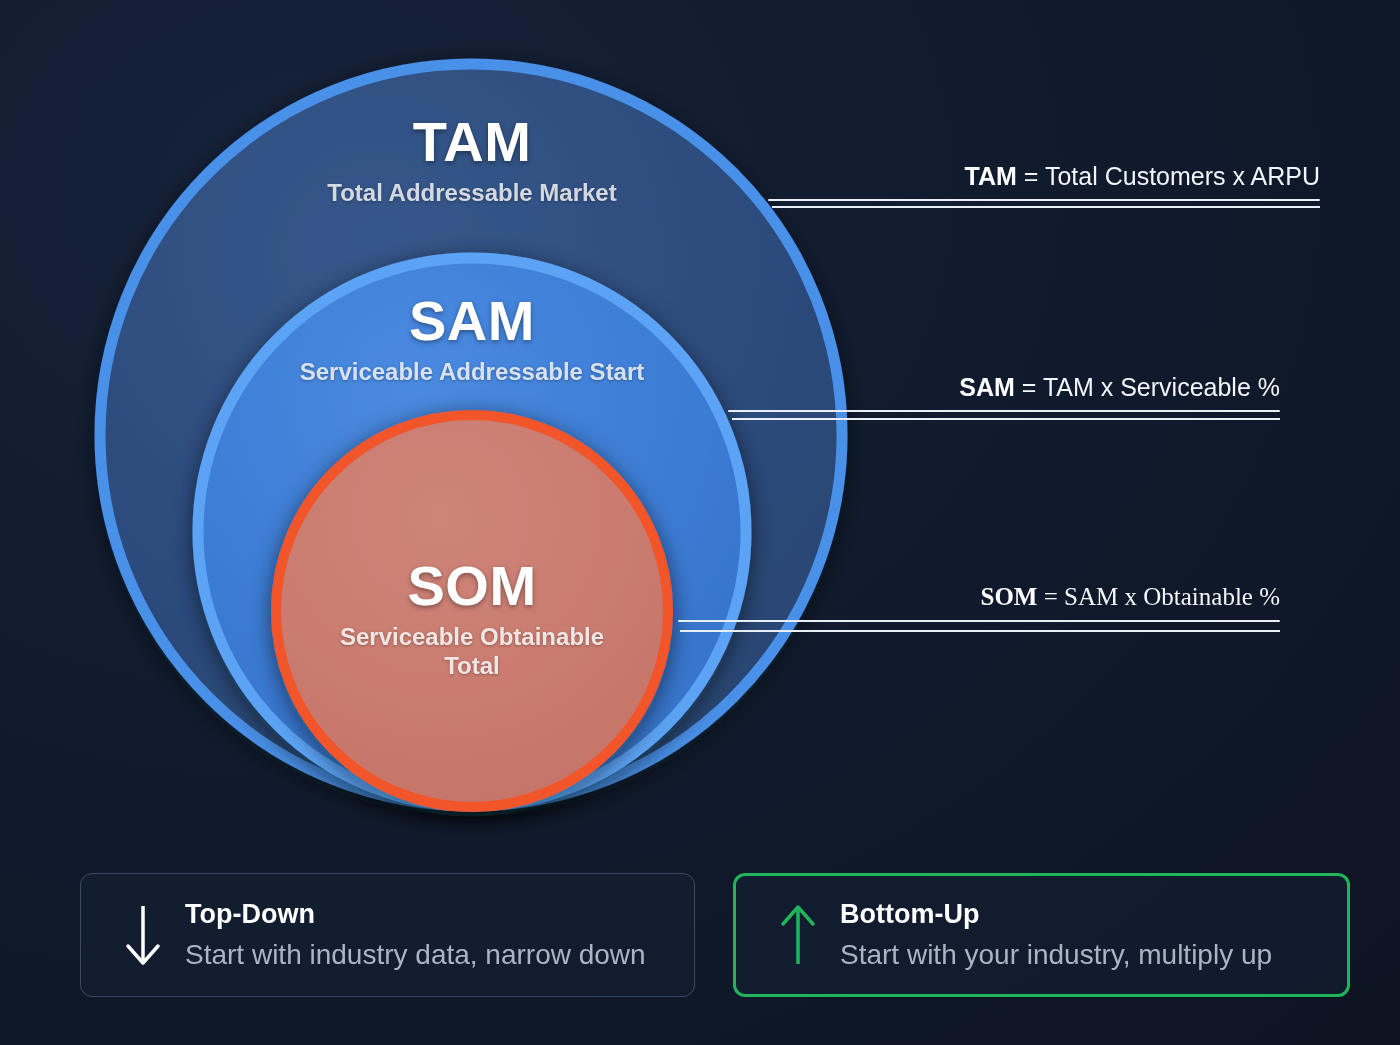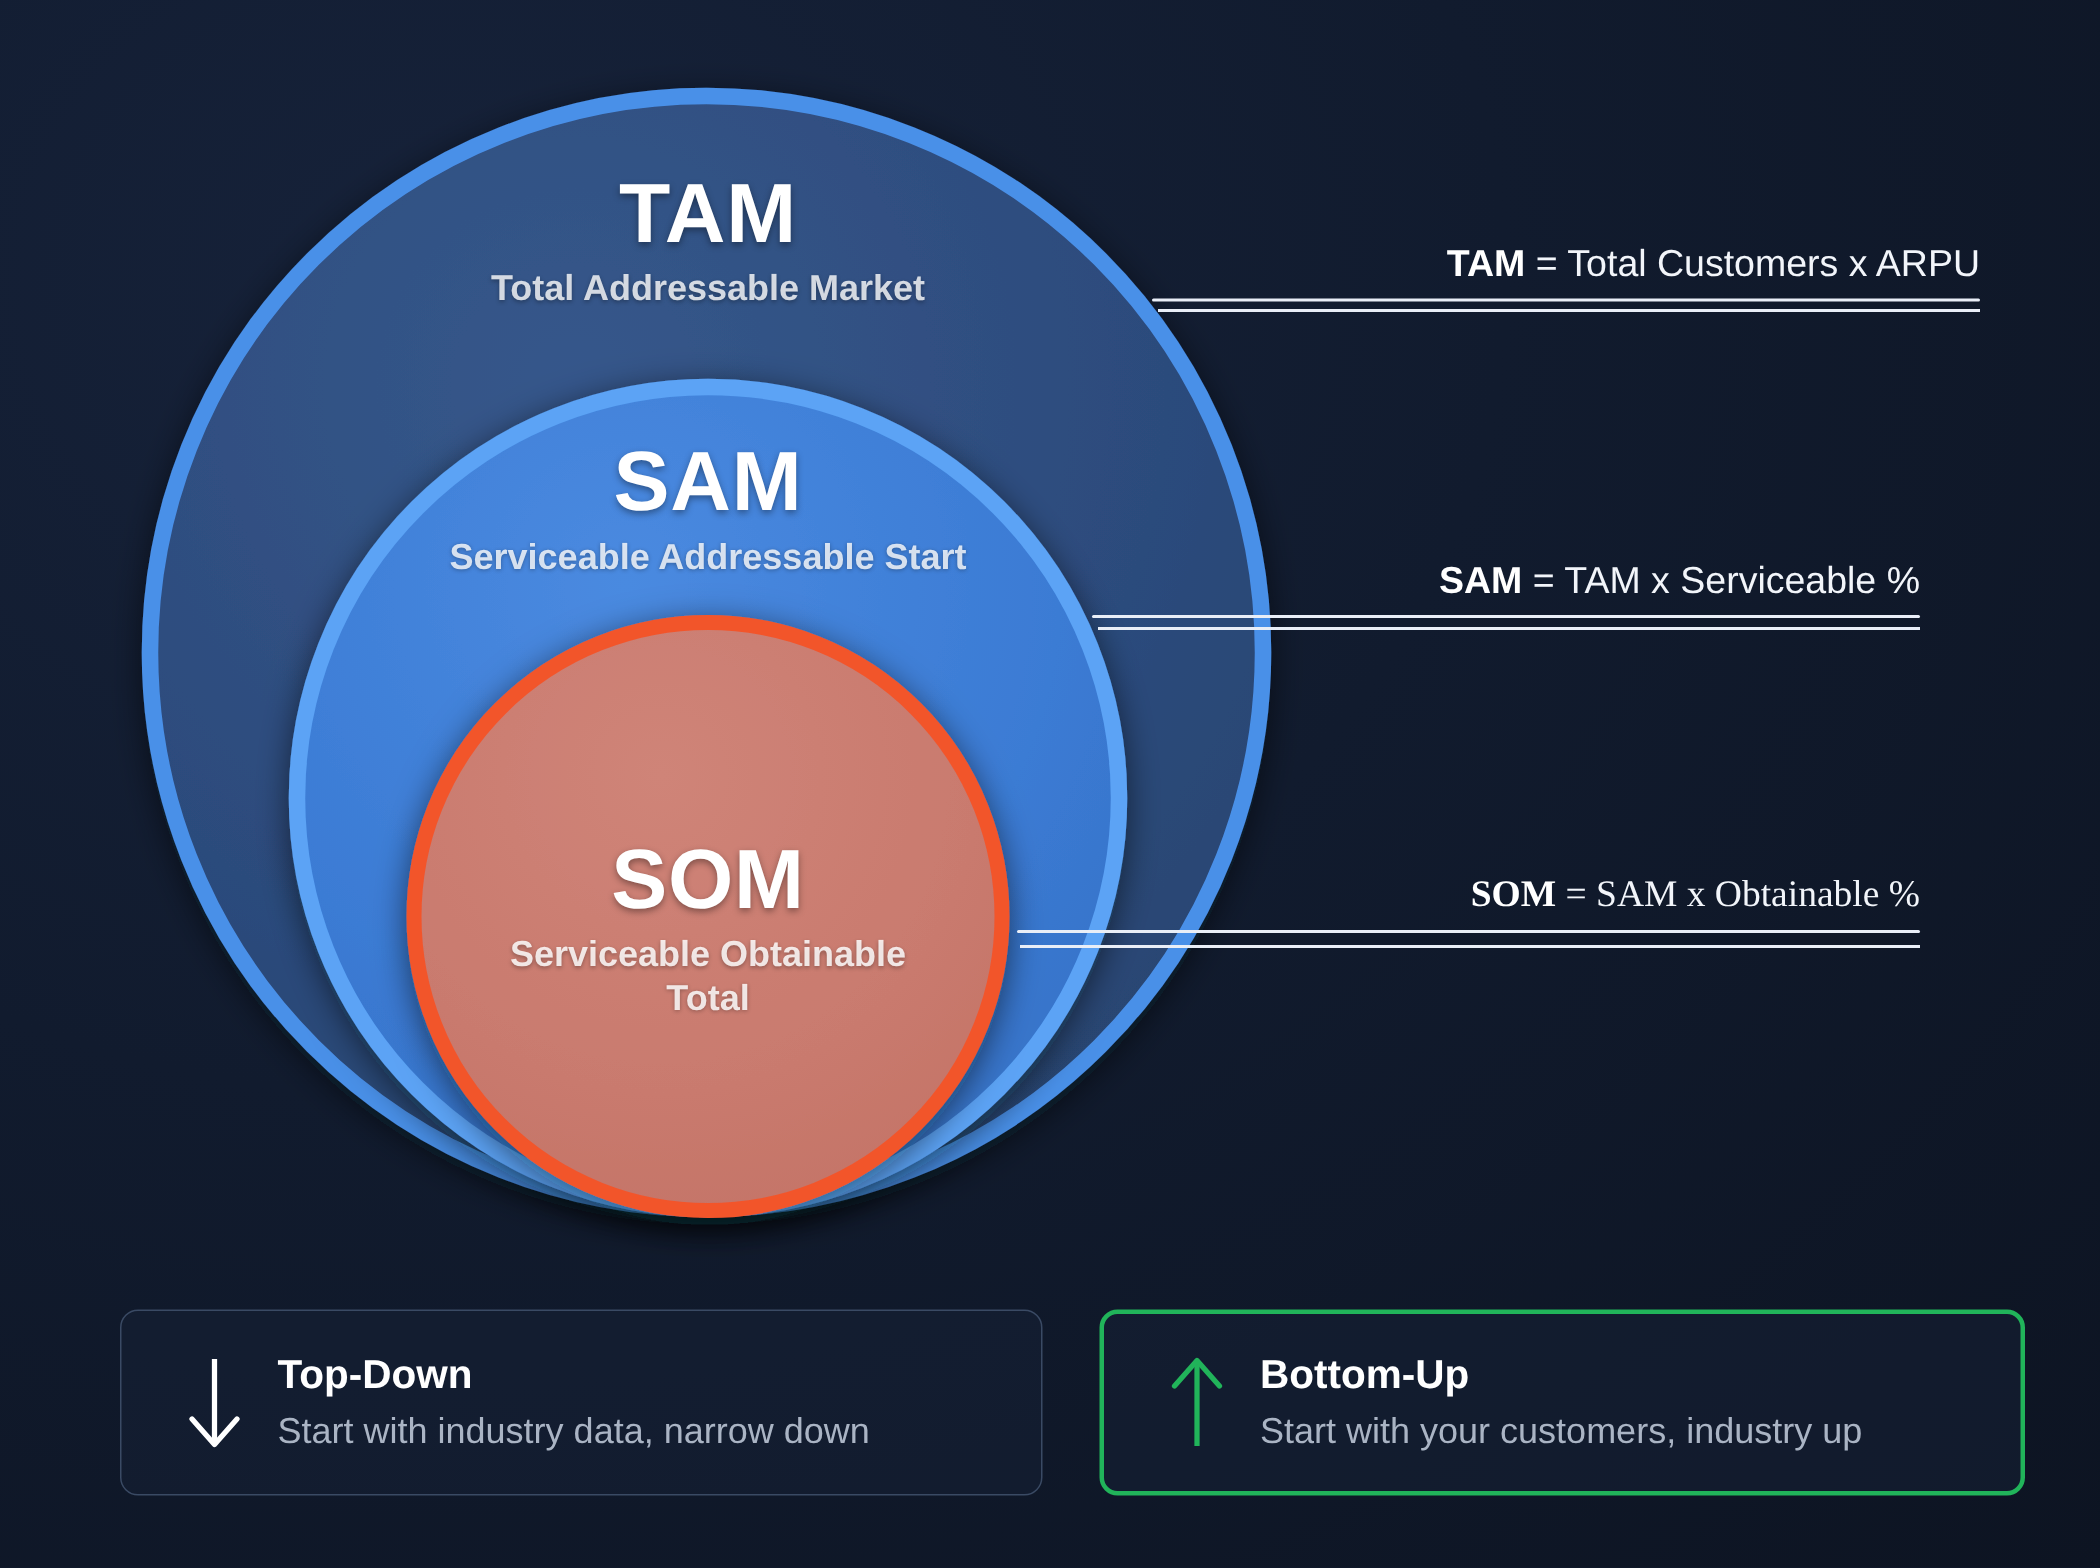--- a/index.html
+++ b/index.html
@@ -142,21 +142,21 @@
 
   .card-title {
     font-size: 27px;
     font-weight: bold;
     color: #ffffff;
     line-height: 1.25;
   }
 
   .card-desc {
     margin-top: 6px;
-    font-size: 24px;
+    font-size: 28px;
     color: #aab4c4;
     line-height: 1.25;
   }
 </style>
 </head>
 <body>
 
 <div id="diagram-stage">
 
   <svg id="circles-svg" viewBox="0 0 1400 870">
@@ -242,17 +242,17 @@
 
   <div class="approach-card" id="card-bottom-up">
     <div class="card-icon">
       <svg width="44" height="66" viewBox="0 0 44 66" aria-hidden="true">
         <line x1="22" y1="62" x2="22" y2="6" stroke="#21b45a" stroke-width="3.5"></line>
         <polyline points="7,22 22,5 37,22" fill="none" stroke="#21b45a" stroke-width="3.5" stroke-linecap="round" stroke-linejoin="round"></polyline>
       </svg>
     </div>
     <div class="card-body">
       <div class="card-title">Bottom-Up</div>
-      <div class="card-desc">Start with your customers, industry up</div>
+      <div class="card-desc">Start with your industry, multiply up</div>
     </div>
   </div>
 
 </div>
 
 </body></html>

